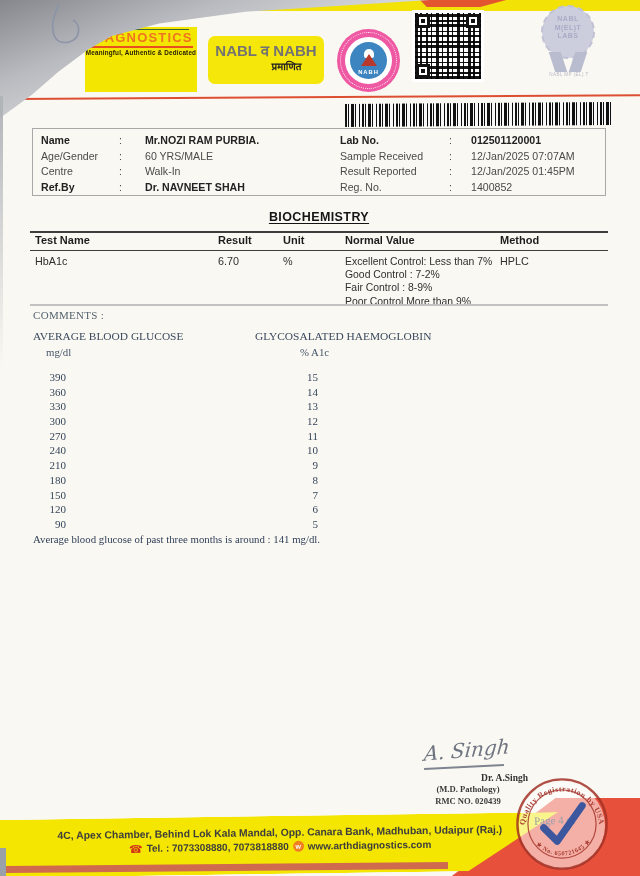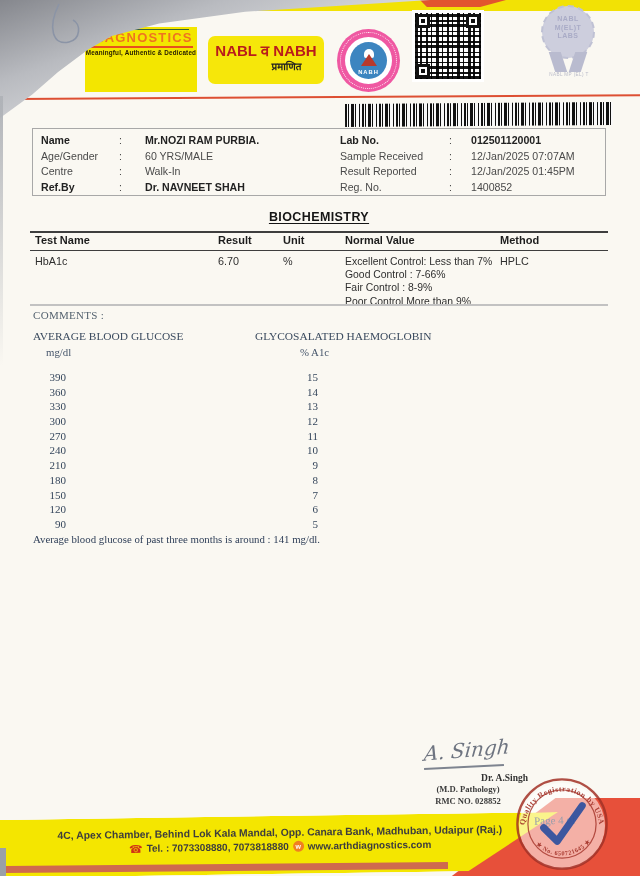--- a/index.html
+++ b/index.html
@@ -17,21 +17,21 @@
   .arth-rule{width:96px;height:1px;background:#39603a;margin:0 auto;}
   .arth-sub{font-size:13px;font-weight:bold;color:#ef7320;letter-spacing:1.2px;line-height:15px;}
   .arth-tagrule{width:104px;height:2px;background:#e8501e;margin:1px auto 1px;}
   .arth-tagline{font-size:6.3px;font-weight:bold;color:#221a00;letter-spacing:.2px;}
 
   .swoosh{left:168px;top:52px;width:28px;height:28px;border:6px solid #e8561e;border-radius:50%;
           border-top-color:transparent;border-right-color:transparent;transform:rotate(40deg);}
 
   .nabl-badge{left:208px;top:36px;width:116px;height:42px;background:#f6e70a;border-radius:7px;
               text-align:center;padding-top:6px;}
-  .nabl-line1{font-size:15px;font-weight:bold;color:#b91c1c;line-height:17px;}
+  .nabl-line1{font-size:15px;font-weight:bold;color:#737373;line-height:17px;}
   .nabl-line2{font-size:10px;font-weight:bold;color:#222;margin-left:41px;}
 
   .nabh{left:337px;top:29px;width:63px;height:63px;border-radius:50%;background:#ef58a2;}
   .nabh-dots{position:absolute;inset:3px;border-radius:50%;border:1px dotted rgba(255,255,255,.9);}
   .nabh-white{position:absolute;inset:8px;border-radius:50%;background:#fff;}
   .nabh-blue{position:absolute;inset:13px;border-radius:50%;background:#3c85c0;overflow:hidden;}
   .nabh-emblem{position:absolute;left:50%;top:7px;transform:translateX(-50%);width:10px;height:9px;
                background:#fff;border-radius:5px 5px 2px 2px;}
   .nabh-tri{position:absolute;left:50%;top:12px;transform:translateX(-50%);width:0;height:0;
             border-left:8px solid transparent;border-right:8px solid transparent;border-bottom:12px solid #b8392c;}
@@ -236,21 +236,21 @@
   <span class="thead c-unit">Unit</span>
   <span class="thead c-normal">Normal Value</span>
   <span class="thead c-method">Method</span>
   <div class="hline l2"></div>
 
   <span class="tcell c-test">HbA1c</span>
   <span class="tcell c-result">6.70</span>
   <span class="tcell c-unit">%</span>
   <div class="normal-list">
     <div>Excellent Control: Less than 7%</div>
-    <div>Good Control : 7-66%</div>
+    <div>Good Control : 7-2%</div>
     <div>Fair Control : 8-9%</div>
     <div>Poor Control More than 9%</div>
   </div>
   <span class="tcell c-method">HPLC</span>
   <div class="hline l3"></div>
 
   <div class="abs serif comments">COMMENTS :</div>
   <div class="abs serif glu-t1">AVERAGE BLOOD GLUCOSE</div>
   <div class="abs serif glu-u1">mg/dl</div>
   <div class="abs serif glu-t2">GLYCOSALATED HAEMOGLOBIN</div>
@@ -302,21 +302,21 @@
         <span class="g2">5</span>
       </div>
   </div>
   <div class="abs serif glu-note">Average blood glucose of past three months is around : 141 mg/dl.</div>
 
   <div class="abs sig-script serif">A. Singh</div>
   <div class="abs sig-line"></div>
   <div class="abs sig-block serif">
     <div class="sig-name">Dr. A.Singh</div>
     <div class="sig-degree">(M.D. Pathology)</div>
-    <div class="sig-reg">RMC NO. 028852</div>
+    <div class="sig-reg">RMC NO. 020439</div>
   </div>
 
   <div class="abs foot-red"></div>
   <div class="abs foot-yellow"></div>
   <div class="abs foot-under"></div>
   <div class="abs foot-notch"></div>
 
   <div class="abs foot-text">
     <div class="foot-addr">4C, Apex Chamber, Behind Lok Kala Mandal, Opp. Canara Bank, Madhuban, Udaipur (Raj.)</div>
     <div class="foot-line2">

